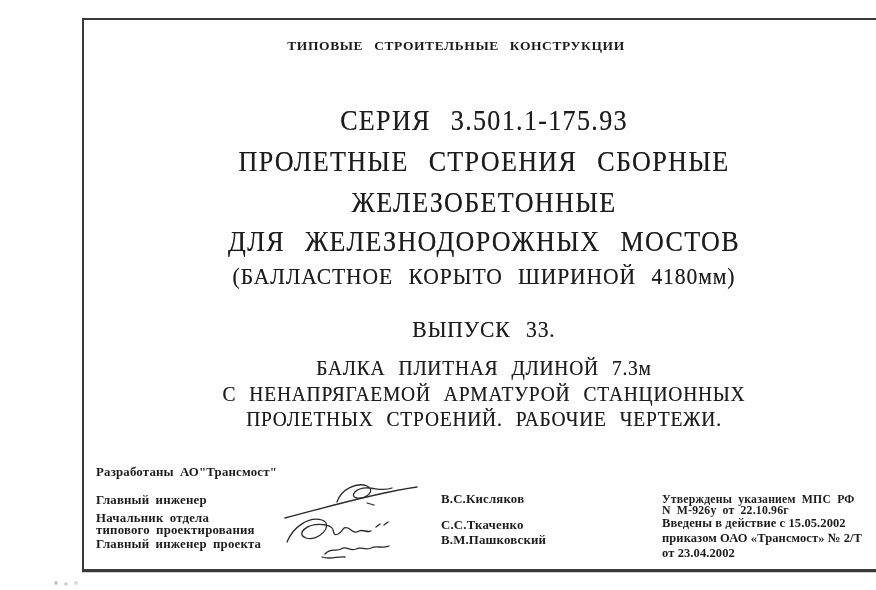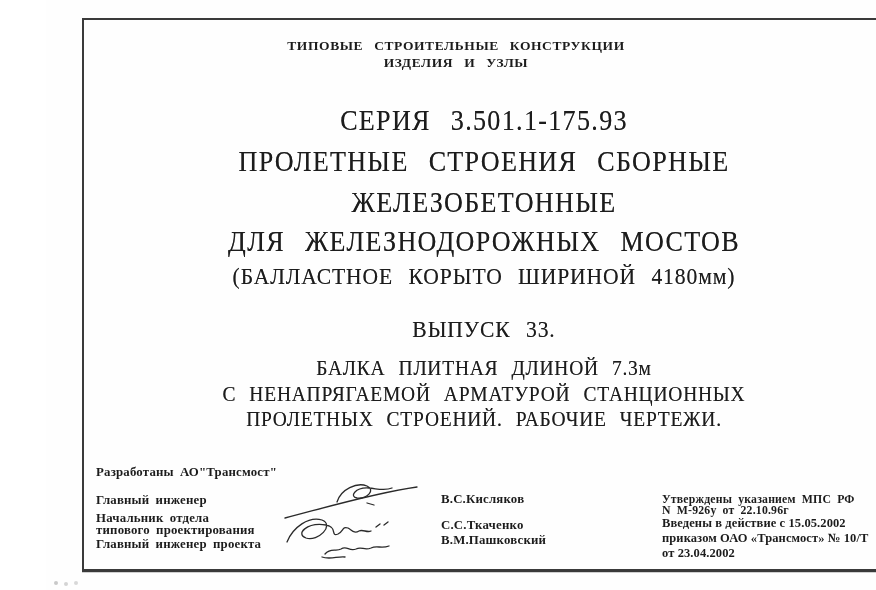--- a/index.html
+++ b/index.html
@@ -64,21 +64,20 @@
 </style>
 </head>
 <body>
 
 <div class="page">
 
   <div class="frame"></div>
 
   <div class="hdr">
     <div>ТИПОВЫЕ СТРОИТЕЛЬНЫЕ КОНСТРУКЦИИ</div>
-    <div>ИЗДЕЛИЯ И УЗЛЫ</div>
   </div>
 
   <div class="t-big" style="top:103px;">СЕРИЯ 3.501.1-175.93</div>
   <div class="t-big" style="top:144px;">ПРОЛЕТНЫЕ СТРОЕНИЯ СБОРНЫЕ</div>
   <div class="t-big" style="top:185px;">ЖЕЛЕЗОБЕТОННЫЕ</div>
   <div class="t-big" style="top:224px;">ДЛЯ ЖЕЛЕЗНОДОРОЖНЫХ МОСТОВ</div>
   <div class="t-med" style="top:263px;">(БАЛЛАСТНОЕ КОРЫТО ШИРИНОЙ 4180мм)</div>
 
   <div class="t-med" style="top:316px;">ВЫПУСК 33.</div>
   <div class="t-sub" style="top:356px;">БАЛКА ПЛИТНАЯ ДЛИНОЙ 7.3м</div>
@@ -102,20 +101,20 @@
     <path d="M43 81 C 51 84, 59 80, 66 81"></path>
   </svg>
 
   <div class="small" style="left:395px; top:491px;">В.С.Кисляков</div>
   <div class="small" style="left:395px; top:517px;">С.С.Ткаченко</div>
   <div class="small" style="left:395px; top:532px;">В.М.Пашковский</div>
 
   <div class="appr-tw" style="left:616px; top:492px;">Утверждены указанием МПС РФ</div>
   <div class="appr-tw" style="left:616px; top:503px;">N М-926у от 22.10.96г</div>
   <div class="appr-sf" style="left:616px; top:516px;">Введены в действие с 15.05.2002</div>
-  <div class="appr-sf" style="left:616px; top:531px;">приказом ОАО «Трансмост» № 10/Т</div>
+  <div class="appr-sf" style="left:616px; top:531px;">приказом ОАО «Трансмост» № 2/Т</div>
   <div class="appr-sf" style="left:616px; top:546px;">от 23.04.2002</div>
 
   <div class="watermark">gbi22.ru</div>
 
   <div class="artifact"></div>
 
 </div>
 
 </body></html>

